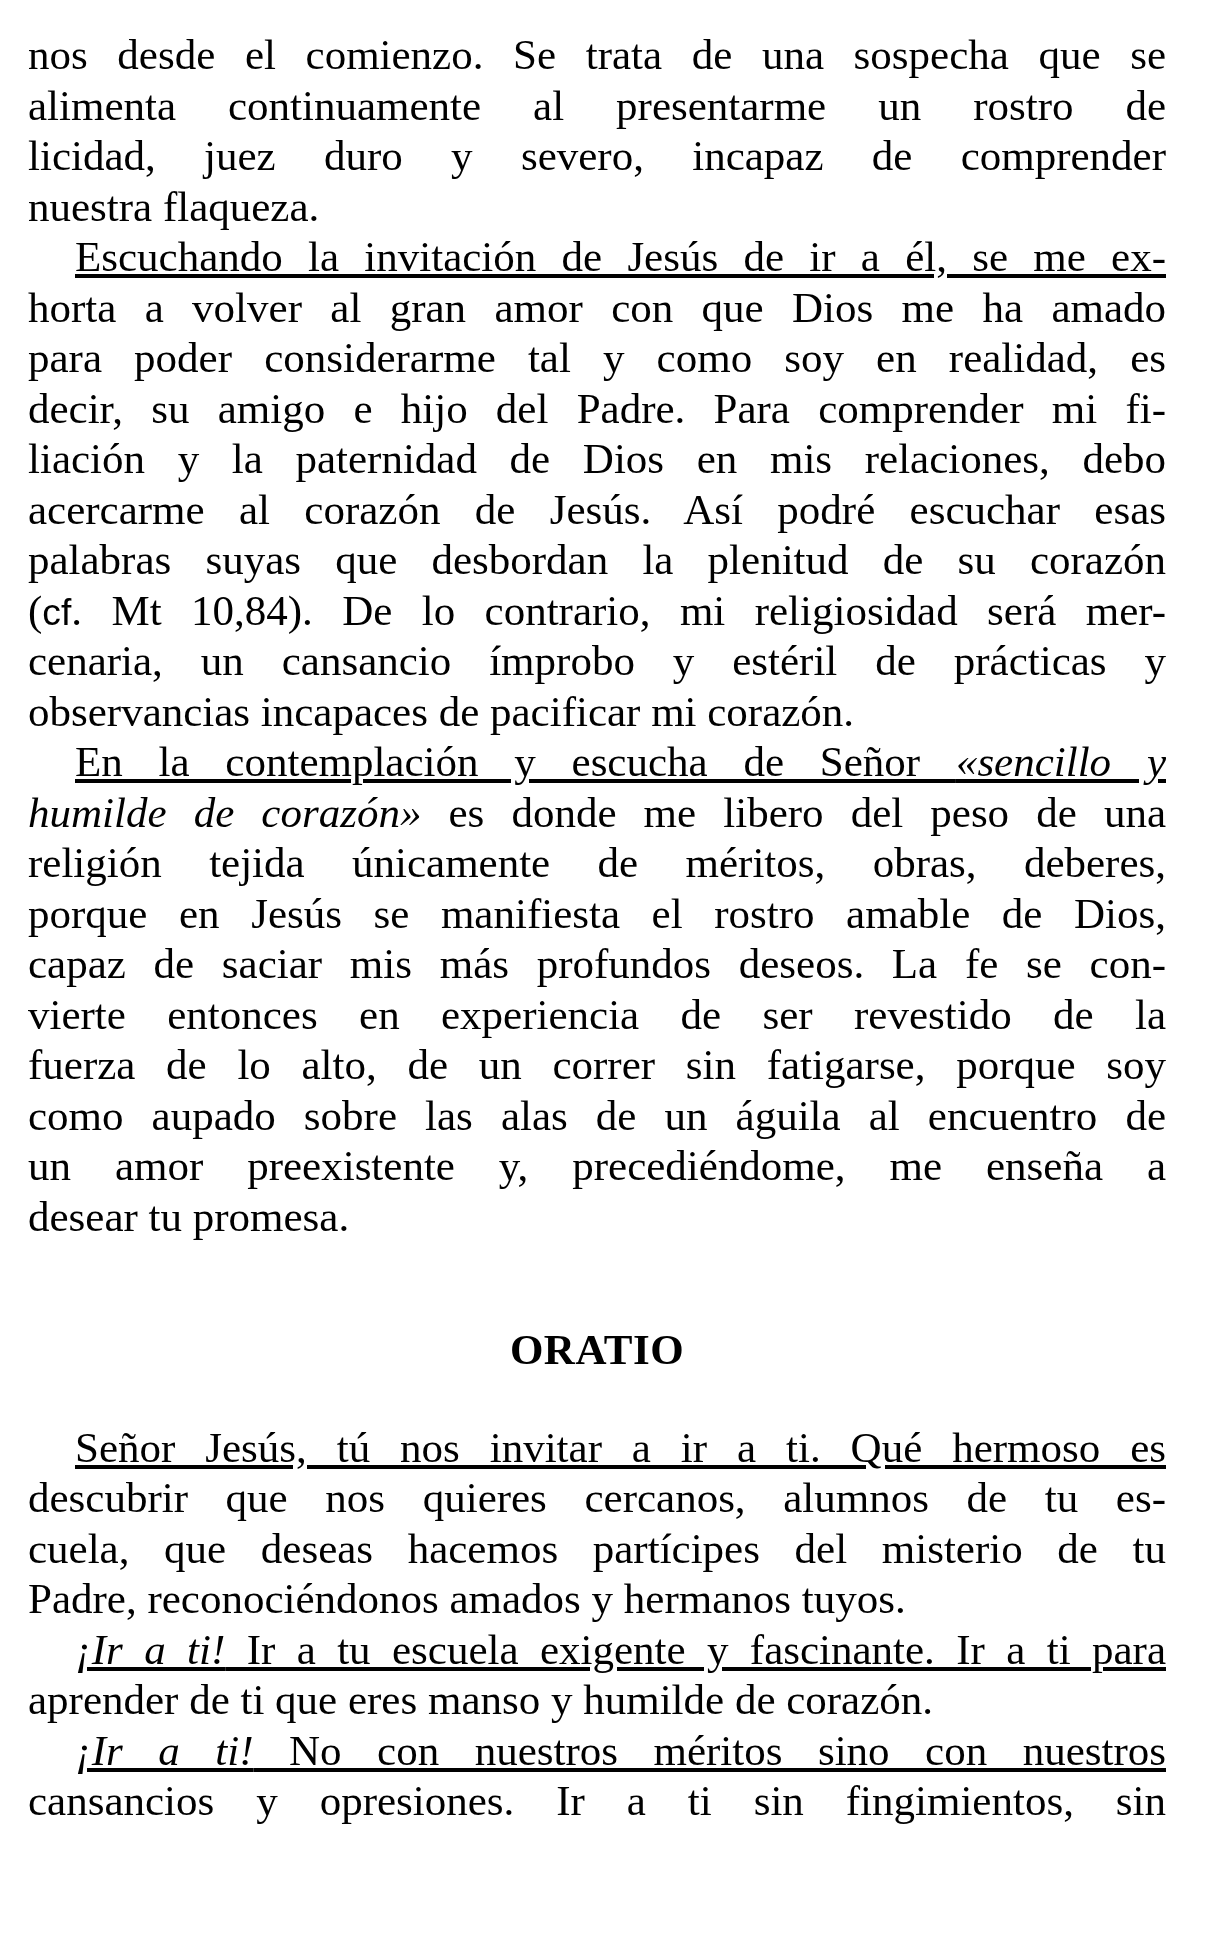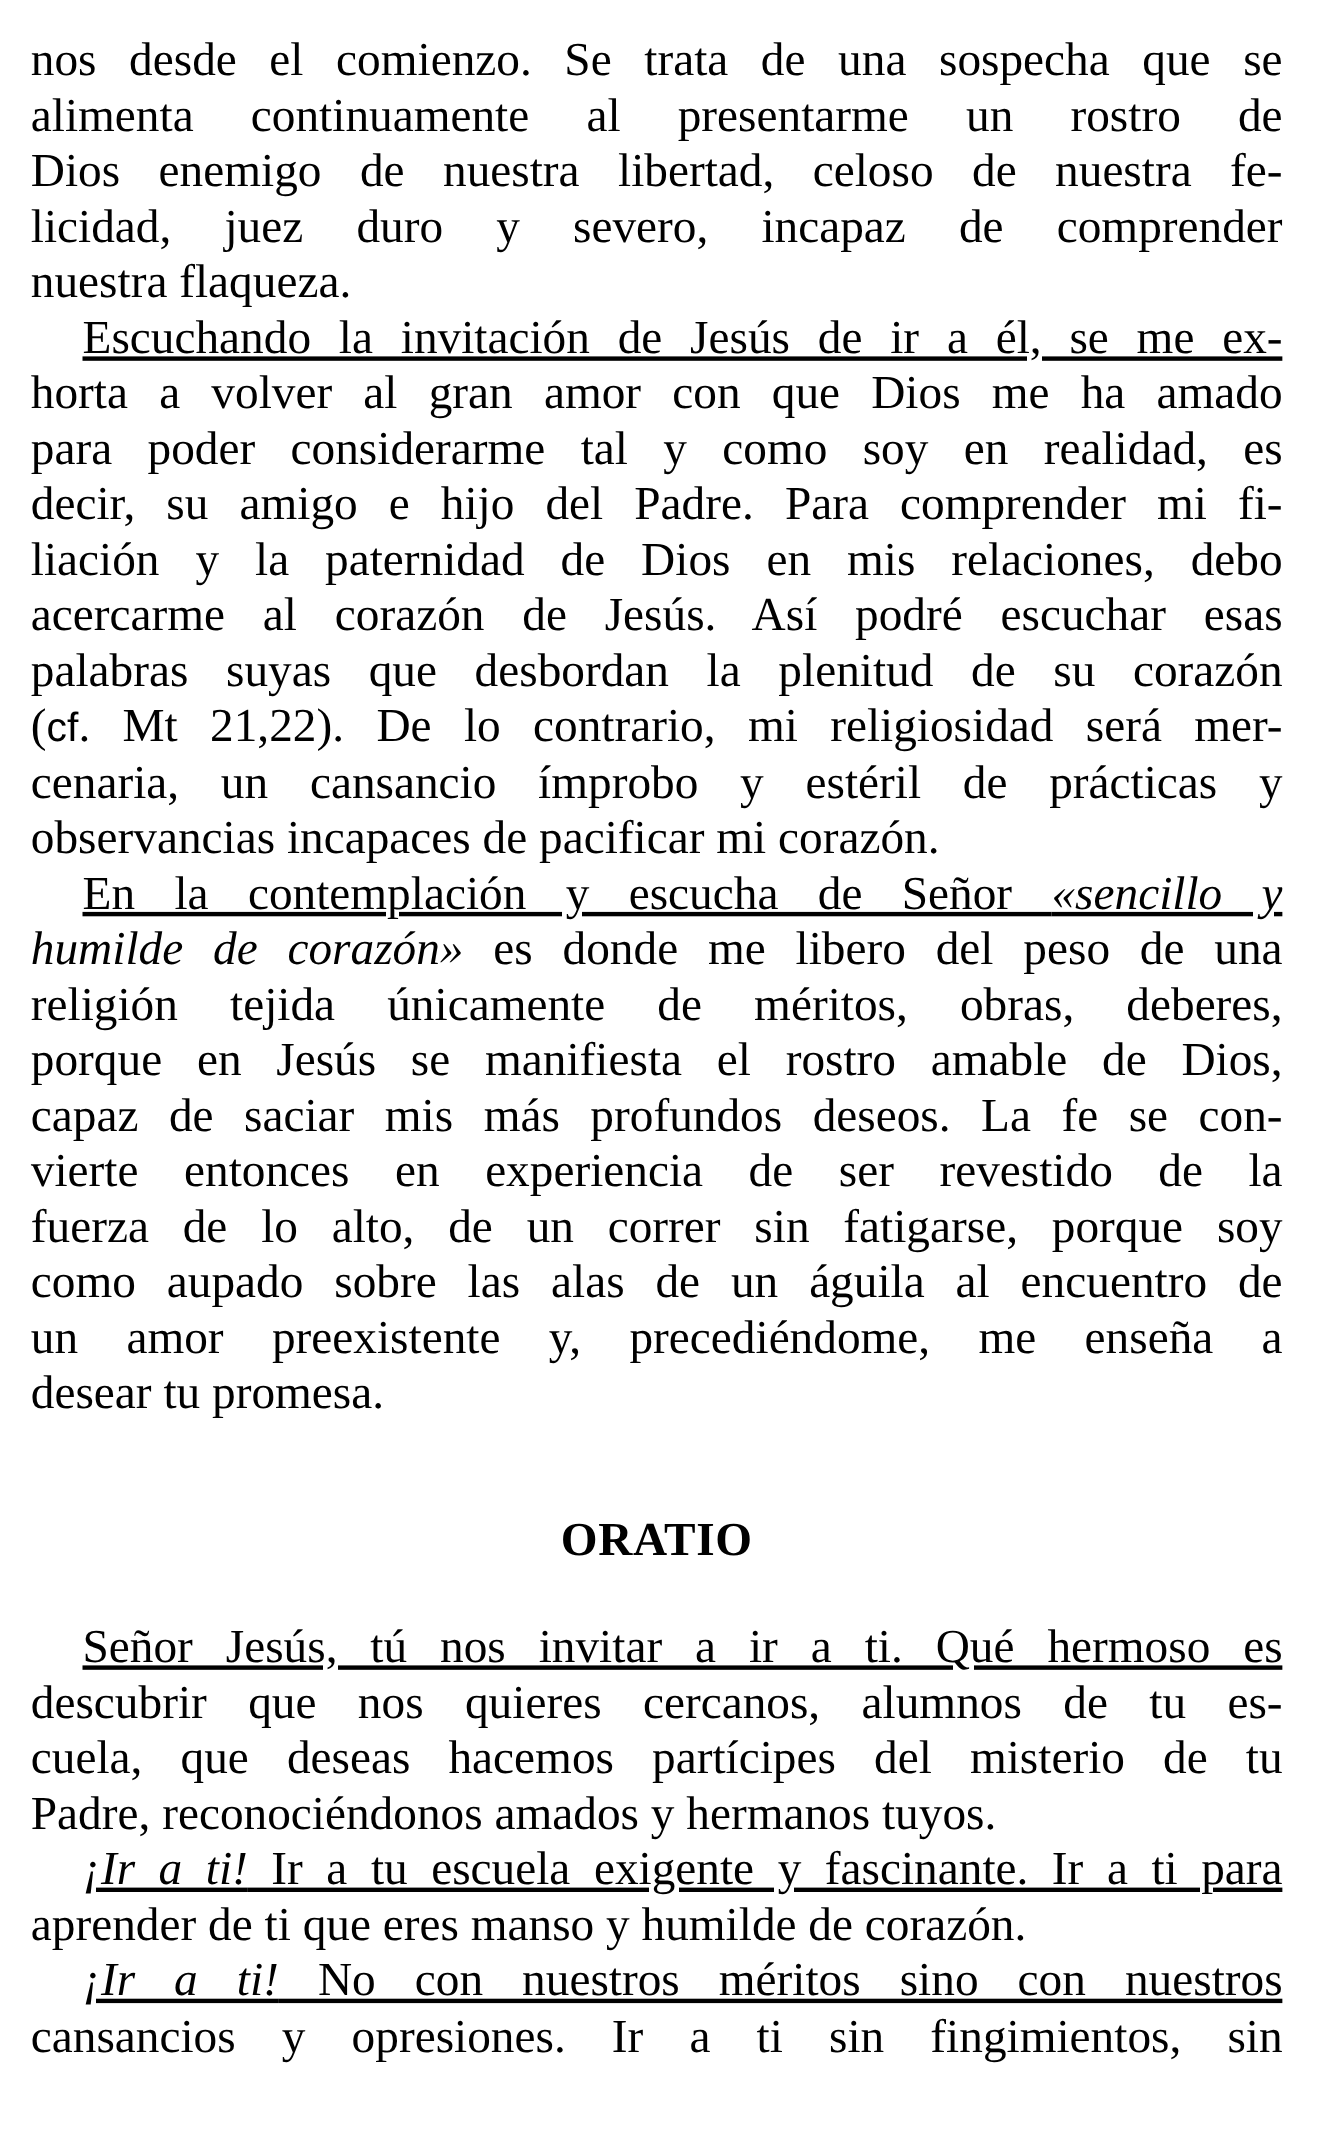--- a/index.html
+++ b/index.html
@@ -47,33 +47,32 @@
   }
 </style>
 </head>
 <body>
 
 <main class="page">
   <div id="content">
       <div class="para">
         <div class="line"><span class="seg">nos desde el comienzo. Se trata de una sospecha que se</span></div>
         <div class="line"><span class="seg">alimenta continuamente al presentarme un rostro de</span></div>
-        <div class="line"><span class="seg">Dios enemigo de nuestra libertad, celoso de nuestra fe-</span></div>
         <div class="line"><span class="seg">licidad, juez duro y severo, incapaz de comprender</span></div>
         <div class="line last"><span class="seg">nuestra flaqueza.</span></div>
       </div>
       <div class="para">
         <div class="line indent"><span class="seg">Escuchando la invitación de Jesús de ir a él, se me ex-</span></div>
         <div class="line"><span class="seg">horta a volver al gran amor con que Dios me ha amado</span></div>
         <div class="line"><span class="seg">para poder considerarme tal y como soy en realidad, es</span></div>
         <div class="line"><span class="seg">decir, su amigo e hijo del Padre. Para comprender mi fi-</span></div>
         <div class="line"><span class="seg">liación y la paternidad de Dios en mis relaciones, debo</span></div>
         <div class="line"><span class="seg">acercarme al corazón de Jesús. Así podré escuchar esas</span></div>
         <div class="line"><span class="seg">palabras suyas que desbordan la plenitud de su corazón</span></div>
-        <div class="line"><span class="seg">(</span><span class="seg sans">cf</span><span class="seg">. Mt 21,22). De lo contrario, mi religiosidad será mer-</span></div>
+        <div class="line"><span class="seg">(</span><span class="seg sans">cf</span><span class="seg">. Mt 10,84). De lo contrario, mi religiosidad será mer-</span></div>
         <div class="line"><span class="seg">cenaria, un cansancio ímprobo y estéril de prácticas y</span></div>
         <div class="line last"><span class="seg">observancias incapaces de pacificar mi corazón.</span></div>
       </div>
       <div class="para">
         <div class="line indent"><span class="seg">En la contemplación y escucha de Señor </span><span class="seg italic">«sencillo y</span></div>
         <div class="line"><span class="seg italic">humilde de corazón»</span><span class="seg"> es donde me libero del peso de una</span></div>
         <div class="line"><span class="seg">religión tejida únicamente de méritos, obras, deberes,</span></div>
         <div class="line"><span class="seg">porque en Jesús se manifiesta el rostro amable de Dios,</span></div>
         <div class="line"><span class="seg">capaz de saciar mis más profundos deseos. La fe se con-</span></div>
         <div class="line"><span class="seg">vierte entonces en experiencia de ser revestido de la</span></div>

